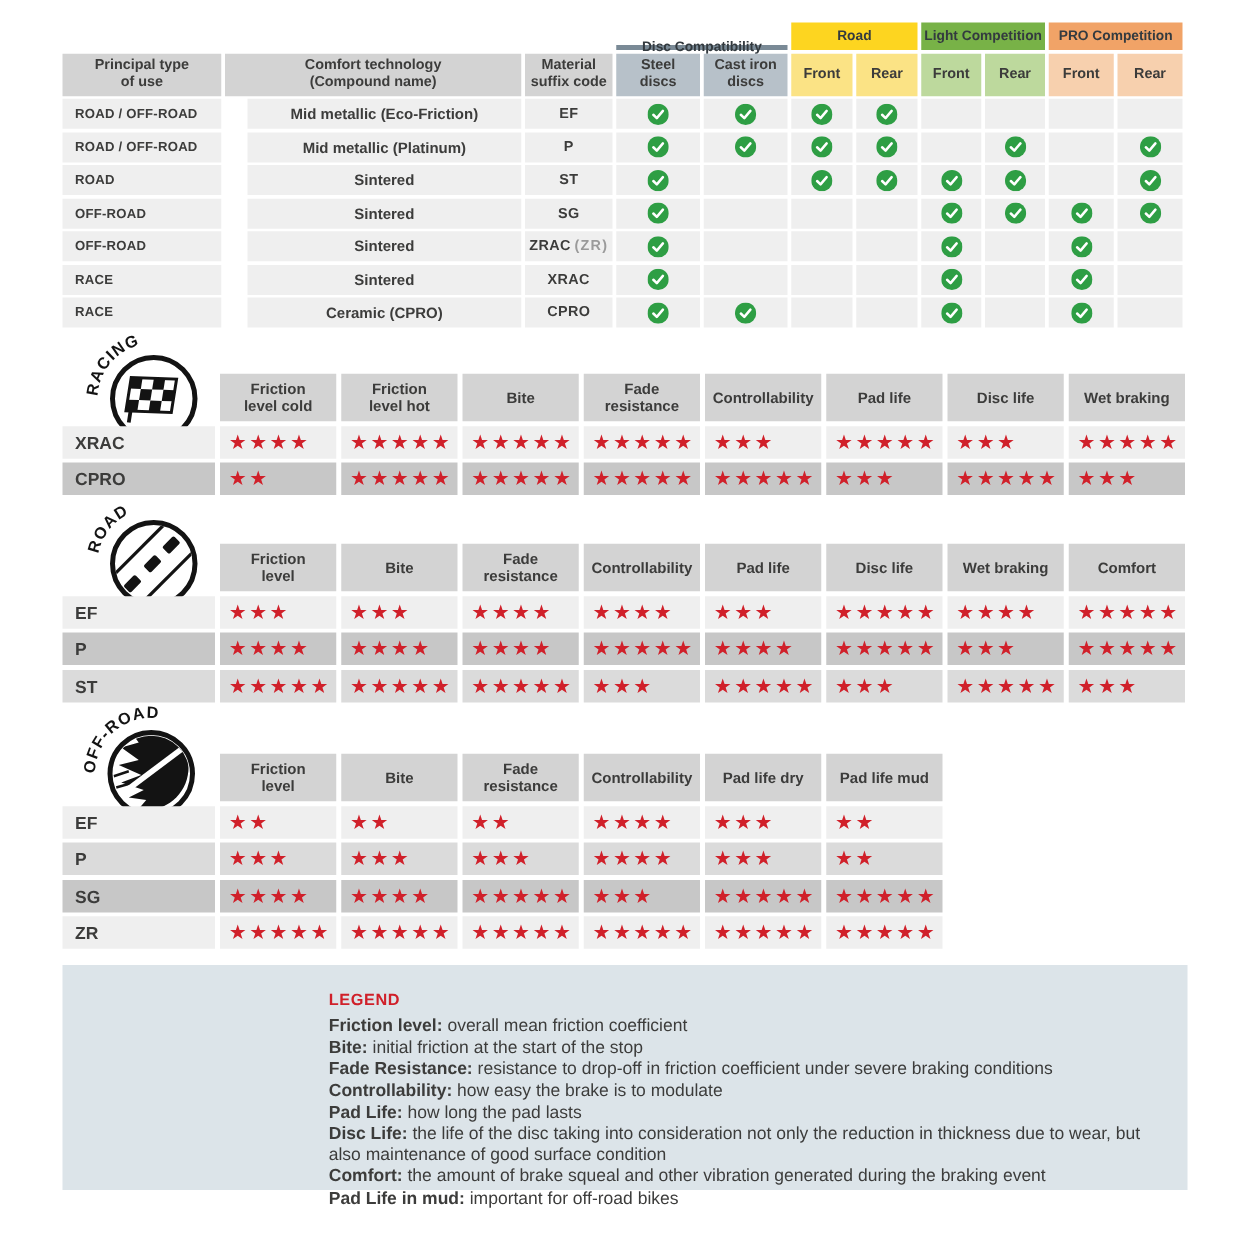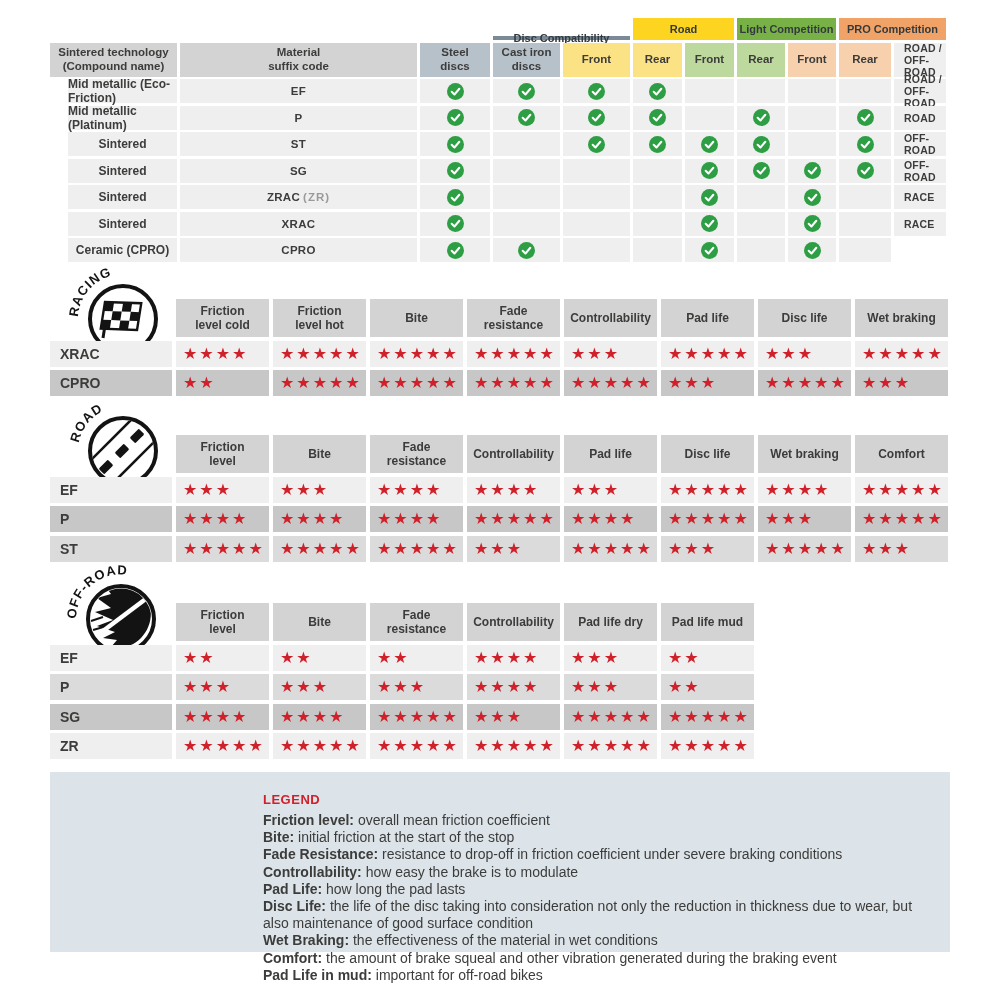--- a/index.html
+++ b/index.html
@@ -68,21 +68,23 @@
 <body>
 
 <div class="page">
 
   <div class="compat">
       <div class="gspacer" style="grid-area: 1 / 1 / auto / 4;"></div>
       <div class="gcell theme-disc" style="grid-area: 1 / 4 / auto / span 2; margin-top: 18px;">Disc Compatibility</div>
       <div class="gcell theme-road" style="grid-area: 1 / 6 / auto / span 2;">Road</div>
       <div class="gcell theme-light" style="grid-area: 1 / 8 / auto / span 2;">Light Competition</div>
       <div class="gcell theme-pro" style="grid-area: 1 / 10 / auto / span 2; text-align: right;">PRO Competition</div>
-      <div class="hcell">Sintered technology
+      <div class="hcell">Principal type
+of use</div>
+      <div class="hcell">Comfort technology
 (Compound name)</div>
       <div class="hcell">Material
 suffix code</div>
       <div class="scell theme-sub-disc">Steel
 discs</div>
       <div class="scell theme-sub-disc">Cast iron
 discs</div>
       <div class="scell theme-sub-road">Front</div>
       <div class="scell theme-sub-road">Rear</div>
       <div class="scell theme-sub-light">Front</div>
@@ -628,19 +630,18 @@
 
   <div class="legend">
     <div class="legend-title">LEGEND</div>
     <div>
         <div class="litem"><span class="lterm">Friction level:</span> overall mean friction coefficient</div>
         <div class="litem"><span class="lterm">Bite:</span> initial friction at the start of the stop</div>
         <div class="litem"><span class="lterm">Fade Resistance:</span> resistance to drop-off in friction coefficient under severe braking conditions</div>
         <div class="litem"><span class="lterm">Controllability:</span> how easy the brake is to modulate</div>
         <div class="litem"><span class="lterm">Pad Life:</span> how long the pad lasts</div>
         <div class="litem"><span class="lterm">Disc Life:</span> the life of the disc taking into consideration not only the reduction in thickness due to wear, but also maintenance of good surface condition</div>
-        <div class="litem"><span class="lterm">Wet Braking:</span> the effectiveness of the material in wet conditions</div>
         <div class="litem"><span class="lterm">Comfort:</span> the amount of brake squeal and other vibration generated during the braking event</div>
         <div class="litem"><span class="lterm">Pad Life in mud:</span> important for off-road bikes</div>
       </div>
   </div>
 
 </div>
 
 </body></html>

